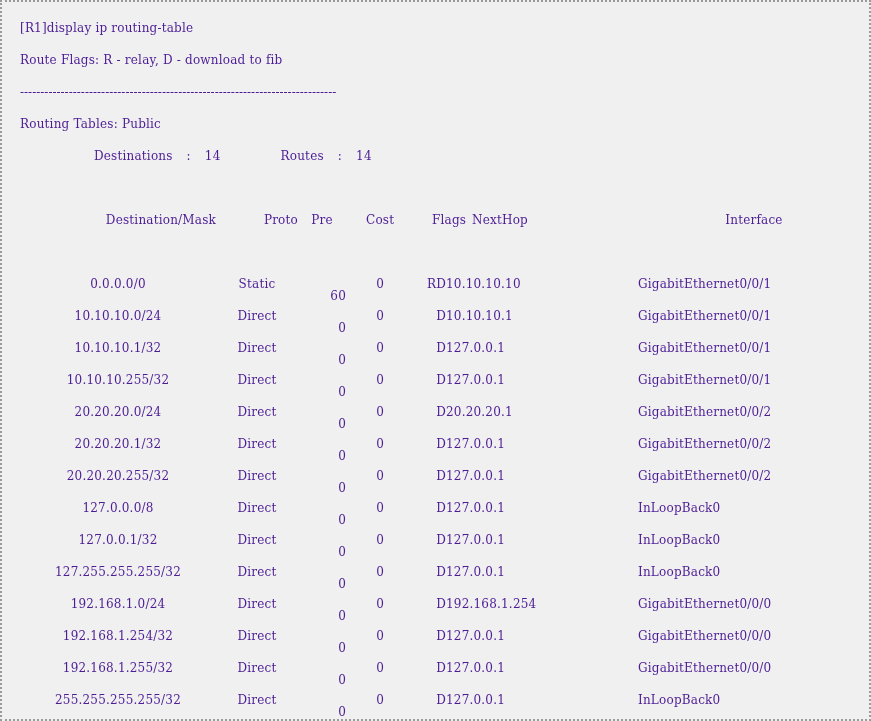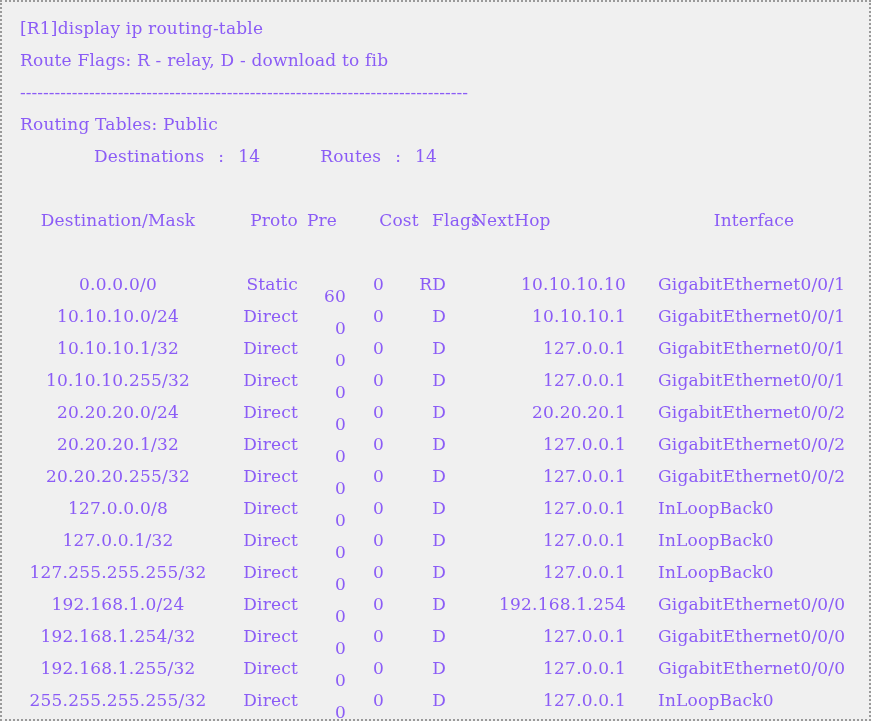--- a/index.html
+++ b/index.html
@@ -15,23 +15,23 @@
     box-sizing: border-box;
     background: #f0f0f0;
     border: 2px dotted #9a9a9a;
     overflow: hidden;
     font-family: "DejaVu Serif", "Liberation Serif", serif;
   }
 
   #console-output {
     padding: 10px 0 0 18px;
     margin: 0;
-    color: #8b5cf6;
+    color: #4c1d95;
     font-family: "DejaVu Serif", "Liberation Serif", serif;
-    font-size: 17px;
+    font-size: 12px;
     line-height: 32px;
     white-space: pre;
     letter-spacing: 0.2px;
   }
 
   .line {
     display: block;
     height: 32px;
     white-space: pre;
   }
@@ -47,32 +47,32 @@
     white-space: nowrap;
   }
 
   .cell {
     display: inline-block;
     vertical-align: top;
     white-space: pre;
   }
 
   .c-dest      { width: 196px; text-align: center;  }
-  .c-proto     { width:  82px; text-align: right; }
+  .c-proto     { width:  82px; text-align: center; }
   .c-pre       { width:  48px; text-align: right; margin-top: 12px; }
   .c-cost      { width:  38px; text-align: right; }
   .c-flags     { width:  62px; text-align: right;}
-  .c-nexthop   { width: 160px; text-align: right; margin-left: 20px;  }
+  .c-nexthop   { width: 160px; text-align: left;  }
   .c-interface { width: 240px; text-align: left; margin-left: 32px;  }
 
   
-  .h-dest      { width: 196px; text-align: center;  }
+  .h-dest      { width: 196px; text-align: right;  }
   .h-proto     { width:  82px; text-align: right; }
   .h-pre       { width:  48px; text-align: center; }
-  .h-cost      { width:  66px; text-align: center;  }
+  .h-cost      { width:  66px; text-align: left;  }
   .h-flags     { width:  34px; text-align: left;  }
   .h-nexthop   { width: 162px; text-align: left;  }
   .h-interface { width: 240px; text-align: center;}
 
   .separator {
     display: block;
     height: 32px;
     overflow: hidden;
     white-space: pre;
     letter-spacing: 0px;

